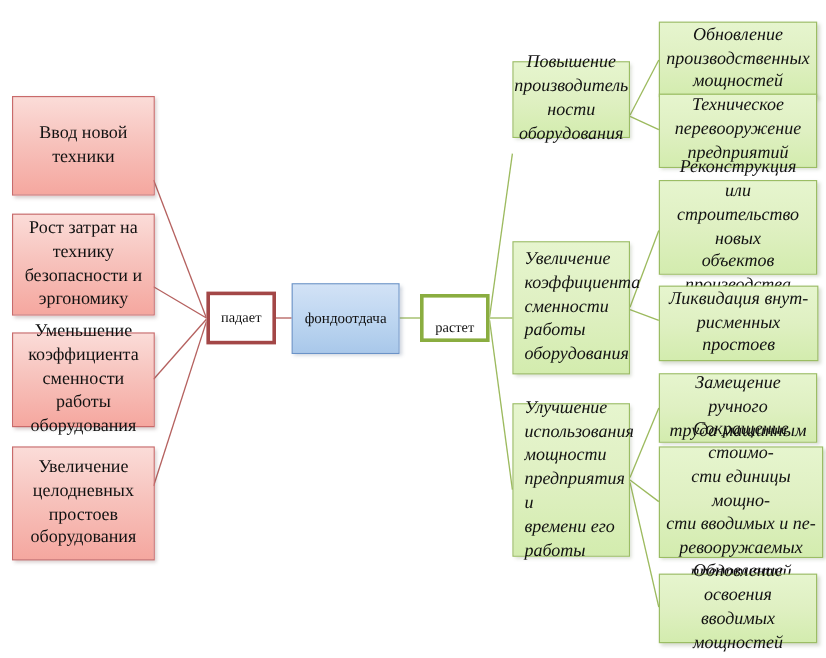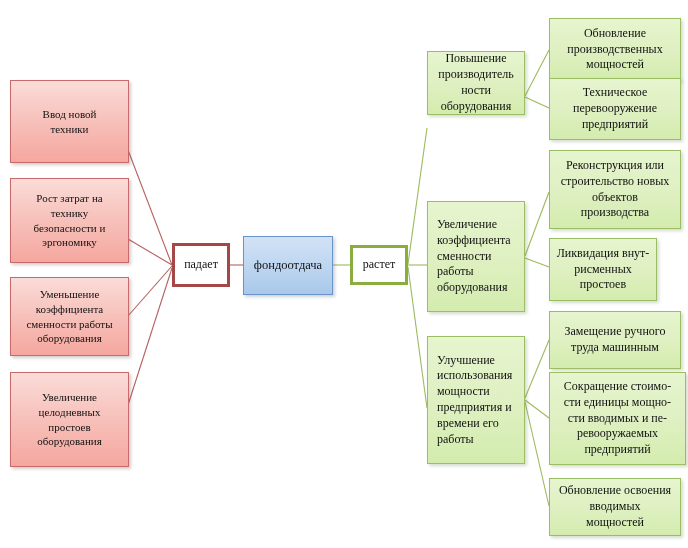--- a/index.html
+++ b/index.html
@@ -17,42 +17,43 @@
     text-align:center;line-height:1.32;color:#111111;
     z-index:3;
   }
   .node .txt{display:block;padding:0 5px;white-space:pre-line;}
 
   
   .pink{
     border:1px solid #c96a6a;
     background:linear-gradient(to bottom,#fbdcd8 0%,#f7c3bd 45%,#f5a79f 100%);
     box-shadow:2px 2px 3px rgba(120,90,90,.30);
-    font-size:11px;
+    font-size:15px;
   }
   
   .blue{
     border:1px solid #6a93c8;
     background:linear-gradient(to bottom,#d2e2f6 0%,#bcd5f0 55%,#a9c8ea 100%);
     box-shadow:2px 2px 3px rgba(90,110,140,.30);
     font-size:12.5px;
   }
   
   .state-down{
     border:3px solid #a34747;background:#ffffff;font-size:12px;
   }
   .state-up{
     border:3px solid #8aad40;background:#ffffff;font-size:12px;
   }
   
   .green{
     border:1px solid #9bbd64;
     background:linear-gradient(to bottom,#e6f5ce 0%,#dff0c2 50%,#d3ecae 100%);
     box-shadow:2px 2px 3px rgba(110,130,90,.28);
-    font-size:12px;
+    font-size:15px;
+    font-style:italic;
   }
   .green.left-align{justify-content:flex-start;text-align:left;}
   .green.left-align .txt{padding-left:9px;}
 </style>
 </head>
 <body>
 
 <div id="canvas">
 
   <svg class="links" viewBox="0 0 688 548">
@@ -118,21 +119,21 @@
   </div>
 
   <div class="node state-down" style="left:172px;top:243px;width:58px;height:44px;">
     <span class="txt">падает</span>
   </div>
 
   <div class="node blue" style="left:243px;top:236px;width:90px;height:59px;">
     <span class="txt">фондоотдача</span>
   </div>
 
-  <div class="node state-up" style="left:350px;top:245px;width:58px;height:40px;">
+  <div class="node state-up" style="left:350px;top:245px;width:58px;height:40px;align-items:flex-end;">
     <span class="txt">растет</span>
   </div>
 
   <div class="node green" style="left:427px;top:51px;width:98px;height:64px;">
     <span class="txt">Повышение
 производитель
 ности
 оборудования</span>
   </div>
 
@@ -165,21 +166,21 @@
 предприятий</span>
   </div>
 
   <div class="node green" style="left:549px;top:150px;width:132px;height:79px;">
     <span class="txt">Реконструкция или
 строительство новых
 объектов
 производства</span>
   </div>
 
-  <div class="node green" style="left:549px;top:238px;width:108px;height:63px;">
+  <div class="node green" style="left:549px;top:238px;width:133px;height:63px;">
     <span class="txt">Ликвидация внут-
 рисменных
 простоев</span>
   </div>
 
   <div class="node green" style="left:549px;top:311px;width:132px;height:58px;">
     <span class="txt">Замещение ручного
 труда машинным</span>
   </div>
 

